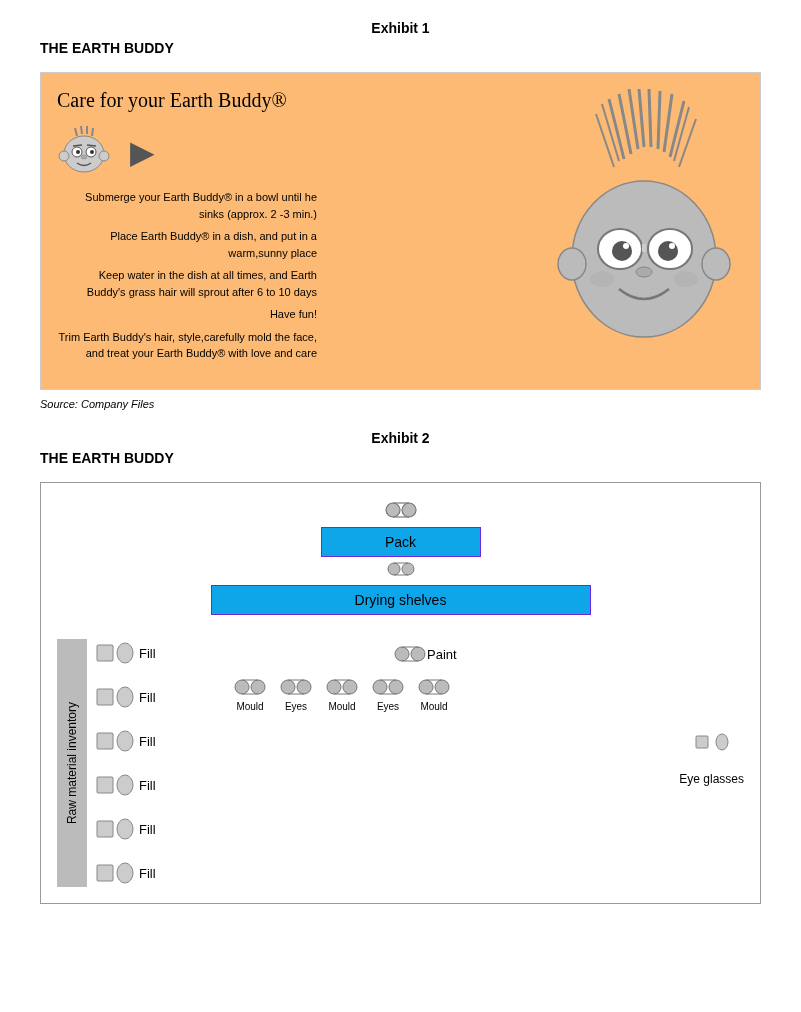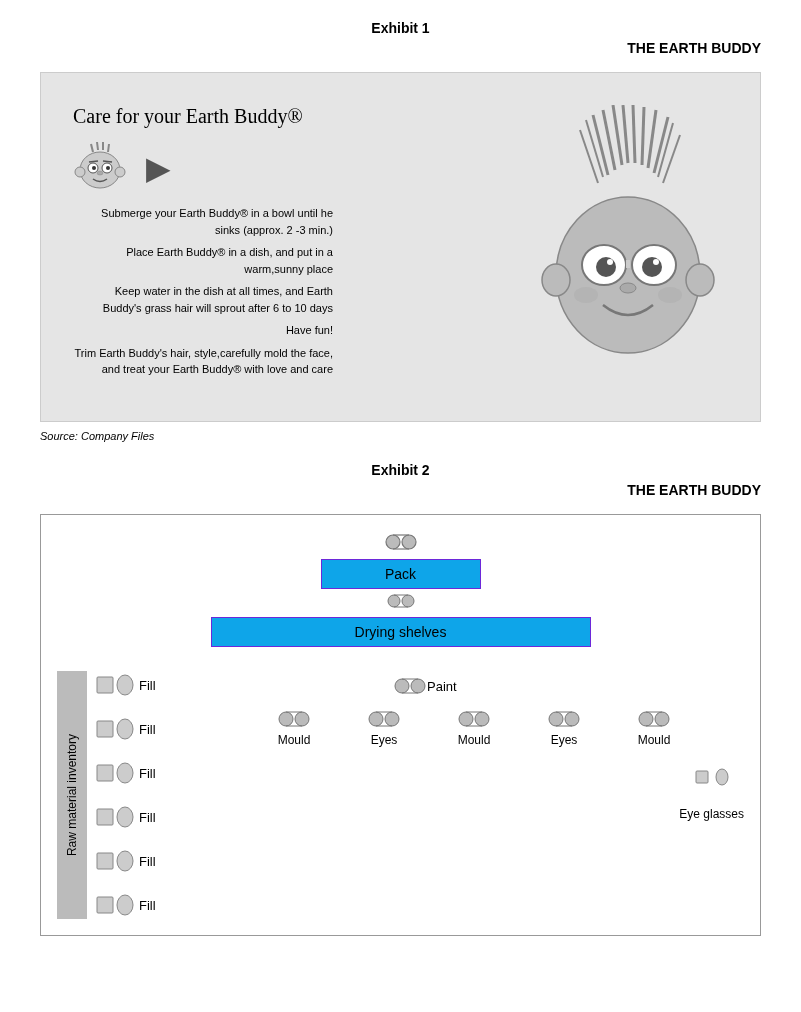--- a/index.html
+++ b/index.html
@@ -12,35 +12,35 @@
       color: #000;
     }
 
     .exhibit-title {
       text-align: center;
       font-weight: bold;
       font-size: 14px;
       margin-bottom: 4px;
     }
     .exhibit-subtitle {
-      text-align: right;
+      text-align: left;
       font-weight: bold;
       font-size: 14px;
       margin-bottom: 16px;
       text-transform: uppercase;
     }
 
     
     .exhibit1-container {
       display: flex;
       align-items: flex-start;
       border: 1px solid #ccc;
-      padding: 32px;
+      padding: 16px;
       margin-bottom: 8px;
-      background: #e5e5e5;
+      background: #fdba74;
     }
     .care-instructions {
       flex: 1;
       padding-right: 20px;
     }
     .care-title {
       font-size: 20px;
       font-family: Georgia, serif;
       margin-bottom: 12px;
     }
@@ -163,23 +163,22 @@
     .mould-row {
       display: flex;
       align-items: center;
       gap: 12px;
     }
 
     .mould-item {
       display: flex;
       flex-direction: column;
       align-items: center;
-      font-size: 12px;
+      font-size: 10px;
       gap: 2px;
-      margin-left: 44px;
     }
 
     .eye-glasses-row {
       display: flex;
       justify-content: flex-end;
       align-items: center;
       gap: 6px;
       font-size: 12px;
       margin-top: 4px;
     }

